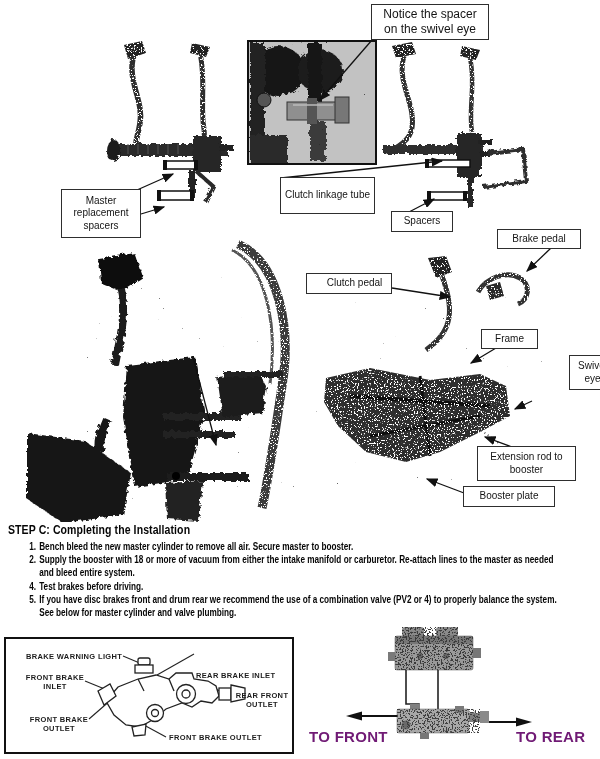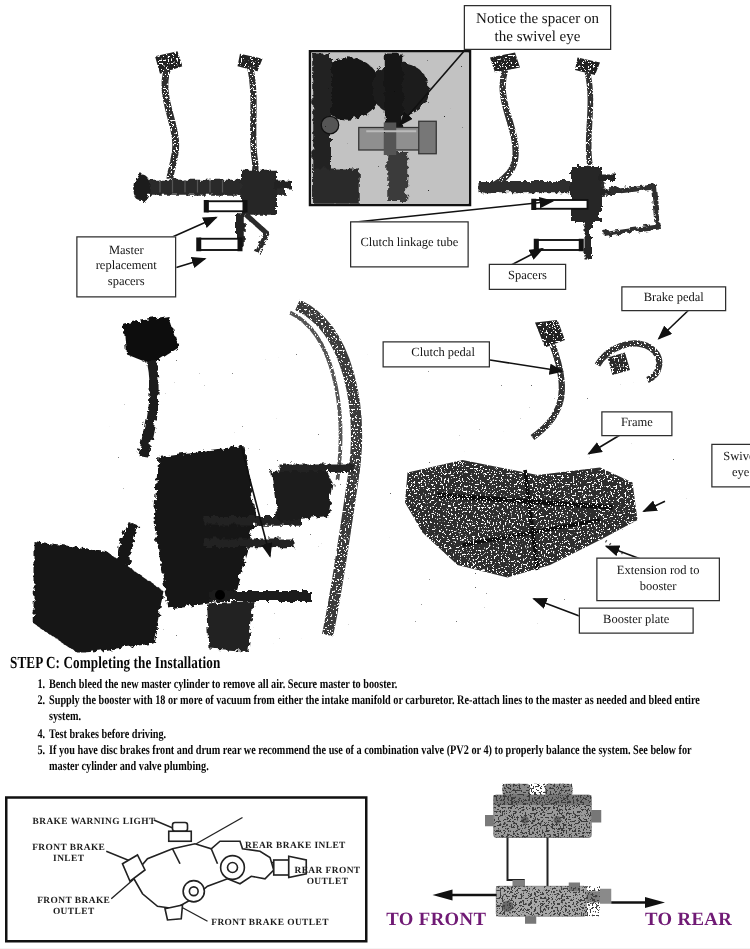--- a/index.html
+++ b/index.html
@@ -1,18 +1,18 @@
 <!DOCTYPE html>
 <html><head>
 <meta charset="utf-8">
 <style>
   html,body{margin:0;padding:0;background:#e8e8e8;}
   .page{
     position:relative;width:600px;height:759px;background:#ffffff;
-    overflow:hidden;font-family:Liberation Serif, serif;color:#111;
+    overflow:hidden;font-family:Liberation Sans, sans-serif;color:#111;
     margin:0 auto;
   }
   .abs{position:absolute;}
   svg{display:block;}
   
   .callout{
     position:absolute;background:#fff;border:1.5px solid #2e2e2e;
     display:flex;align-items:center;justify-content:center;text-align:center;
     font-size:10px;line-height:1.22;color:#141414;padding:1px 3px;
     box-sizing:border-box;z-index:6;

